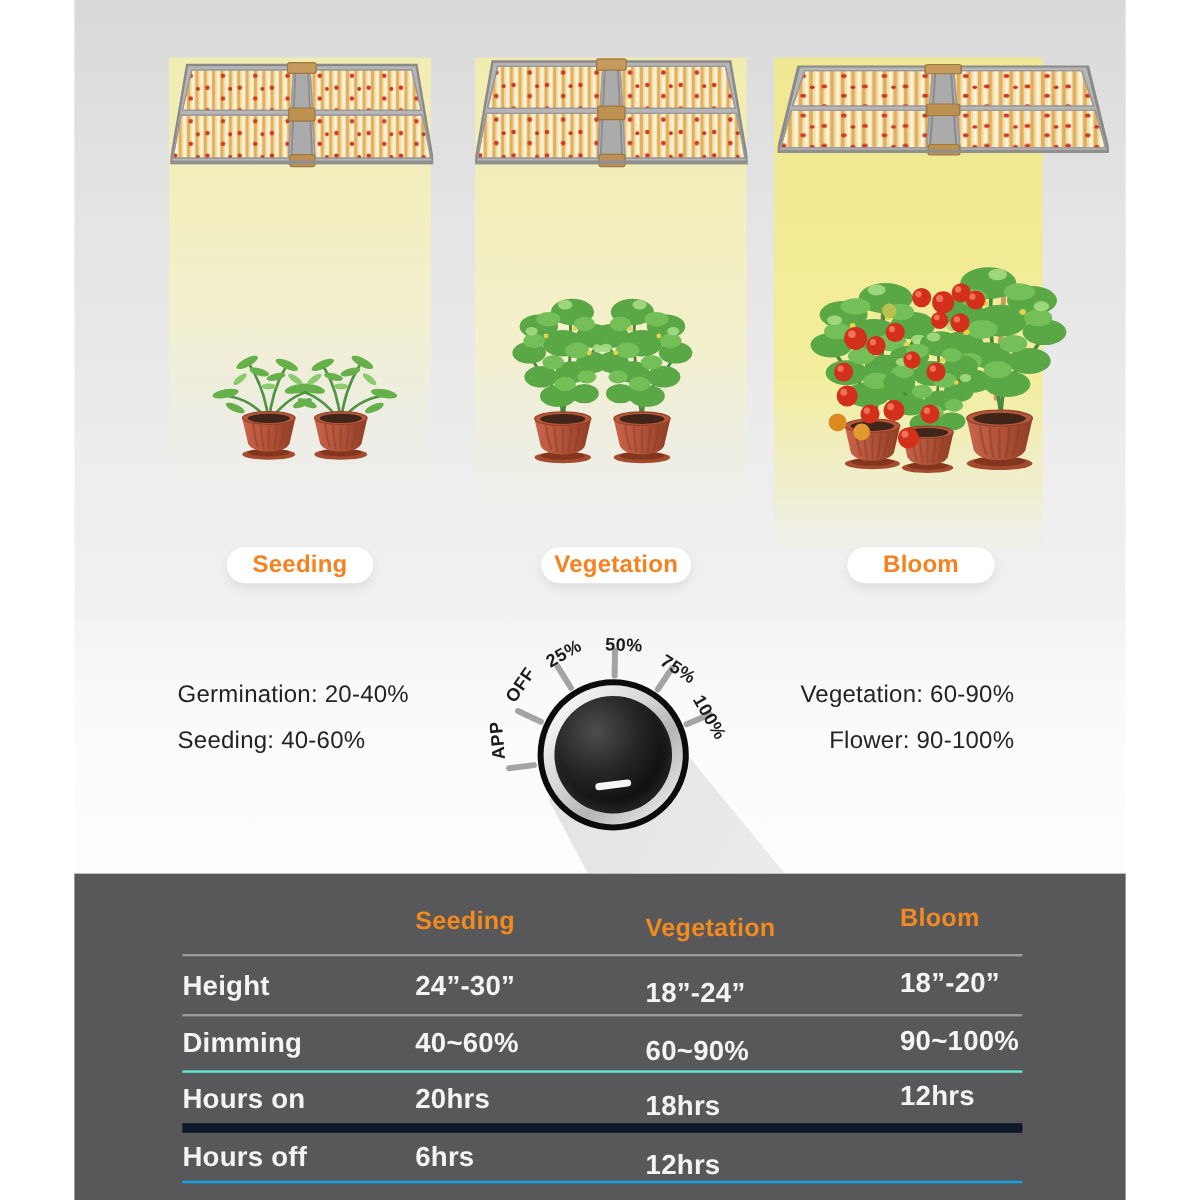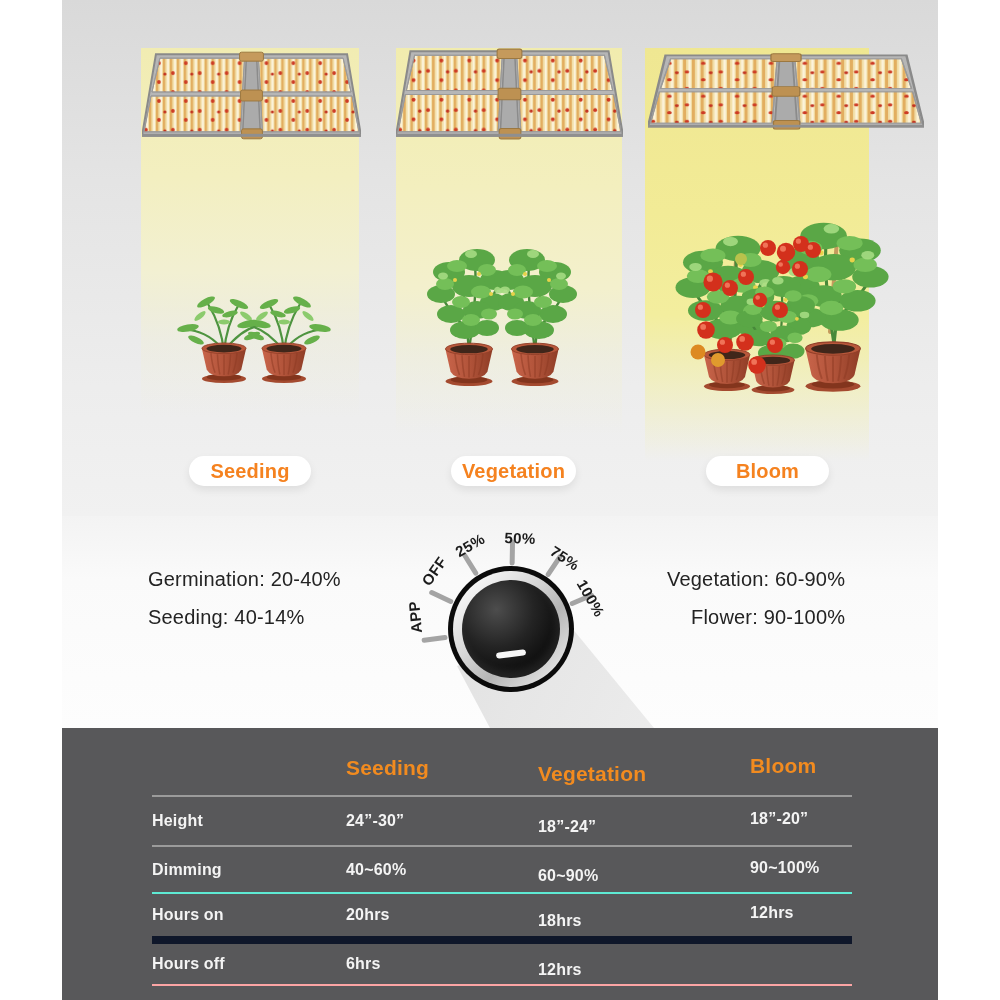--- a/index.html
+++ b/index.html
@@ -57,22 +57,22 @@
         border-radius:3px;z-index:4;transform:rotate(-7deg);}
 
   
   .sec-table{position:absolute;left:0;top:728px;width:876px;height:272px;background:#58585a;}
   .grow-table{position:absolute;left:90px;top:12px;width:700px;color:#f4f4f4;}
   .trow{display:grid;grid-template-columns:194px 192px 212px 102px;align-items:center;}
   .trow.head{height:55px;border-bottom:2px solid #9b9b9b;}
   .trow.r1{height:48px;border-bottom:2px solid #9b9b9b;}
   .trow.r2{height:45px;border-bottom:2px solid #5eead4;}
   .trow.r3{height:42px;border-bottom:8px solid #0f172a;}
-  .trow.r4{height:40px;border-bottom:2px solid #fca5a5;}
-  .tcell{font-size:16px;font-weight:700;letter-spacing:.2px;text-align:left;}
+  .trow.r4{height:40px;border-bottom:2px solid #0ea5e9;}
+  .tcell{font-size:23px;font-weight:700;letter-spacing:.2px;text-align:left;}
   .tcell.hd{color:#f28b1f;font-size:21px;}
   .trow .tcell:nth-child(3){transform:translateY(6px);}
   .trow .tcell:nth-child(4){transform:translateY(-2px);}
 </style>
 </head>
 <body>
 
 <div class="page">
   <div class="art">
 
@@ -268,21 +268,21 @@
       <div class="pill p3">
           <span>Bloom</span>
         </div>
     </section>
 
     <section class="sec-dimmer">
       <div class="knob-shadow"></div>
 
       <div class="dim-text dim-left">
         <div>Germination: 20-40%</div>
-        <div>Seeding: 40-14%</div>
+        <div>Seeding: 40-60%</div>
       </div>
       <div class="dim-text dim-right">
         <div>Vegetation: 60-90%</div>
         <div>Flower: 90-100%</div>
       </div>
 
       <div class="tick" style="transform:rotate(-187deg) translateX(77px);"></div>
       <div class="tick" style="transform:rotate(-155deg) translateX(77px);"></div>
       <div class="tick" style="transform:rotate(-122deg) translateX(77px);"></div>
       <div class="tick" style="transform:rotate(-89deg) translateX(77px);"></div>

